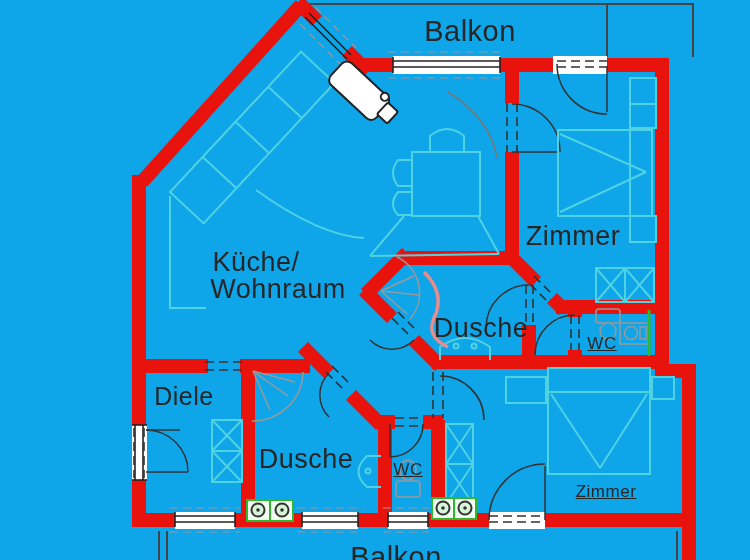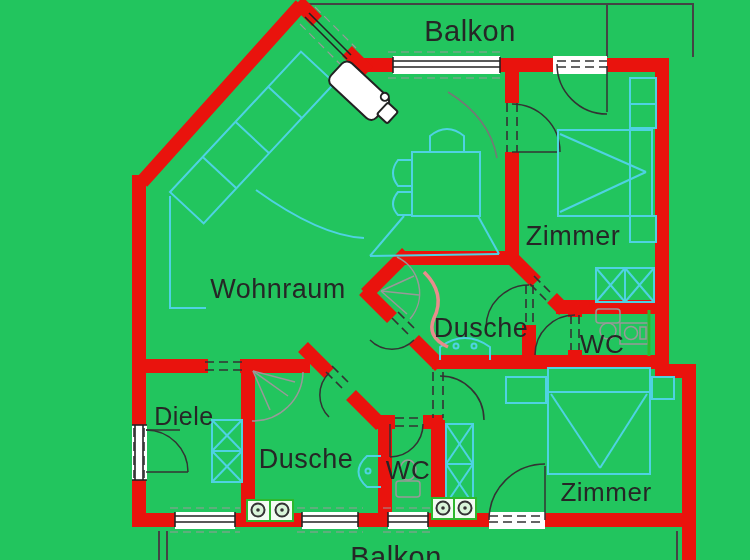--- a/index.html
+++ b/index.html
@@ -1,21 +1,21 @@
 <!DOCTYPE html>
 <html><head>
 <meta charset="utf-8">
 <style>
   html,body{margin:0;padding:0;background:#fff;}
-  #plan{position:relative;width:750px;height:560px;overflow:hidden;background:#22c55e;
+  #plan{position:relative;width:750px;height:560px;overflow:hidden;background:#0ea5e9;
         font-family:"Liberation Sans", sans-serif;}
   #plan svg{position:absolute;left:0;top:0;}
   .lbl{position:absolute;transform:translate(-50%,-50%);color:#262626;
        letter-spacing:0.5px;white-space:nowrap;z-index:5;}
-  .fs29{font-size:29px;} .fs27{font-size:27px;} .fs26{font-size:26px;} .fs25{font-size:25px;margin-top:20px;}
+  .fs29{font-size:29px;} .fs27{font-size:27px;} .fs26{font-size:17px;text-decoration:underline;} .fs25{font-size:25px;}
 </style>
 </head>
 <body>
 
 <div id="plan">
 
 <svg width="750" height="560" viewBox="0 0 750 560">
 
   <g stroke="#444" stroke-width="2" fill="none">
     <polyline points="303,11 310,4 693,4 693,57"></polyline>
@@ -293,20 +293,21 @@
     <circle cx="465" cy="508" r="6.5" fill="#d9f5d9" stroke="#333" stroke-width="2"></circle>
     <circle cx="443" cy="508" r="1.8" fill="#333"></circle>
         <circle cx="465" cy="508" r="1.8" fill="#333"></circle>
   </g>
   <line x1="649" y1="310" x2="649" y2="356" stroke="#2eb82e" stroke-width="3"></line>
 
 </svg>
 
   <div class="lbl fs29" style="left:470px;top:31px">Balkon</div>
   <div class="lbl fs27" style="left:573px;top:236px">Zimmer</div>
+  <div class="lbl fs27" style="left:256px;top:262px">Küche/</div>
   <div class="lbl fs27" style="left:278px;top:289px">Wohnraum</div>
   <div class="lbl fs27" style="left:481px;top:328px">Dusche</div>
   <div class="lbl fs26" style="left:602px;top:344px">WC</div>
   <div class="lbl fs25" style="left:184px;top:396px">Diele</div>
   <div class="lbl fs27" style="left:306px;top:459px">Dusche</div>
   <div class="lbl fs26" style="left:408px;top:470px">WC</div>
   <div class="lbl fs26" style="left:606px;top:492px">Zimmer</div>
   <div class="lbl fs29" style="left:396px;top:557px">Balkon</div>
 
 </div>

